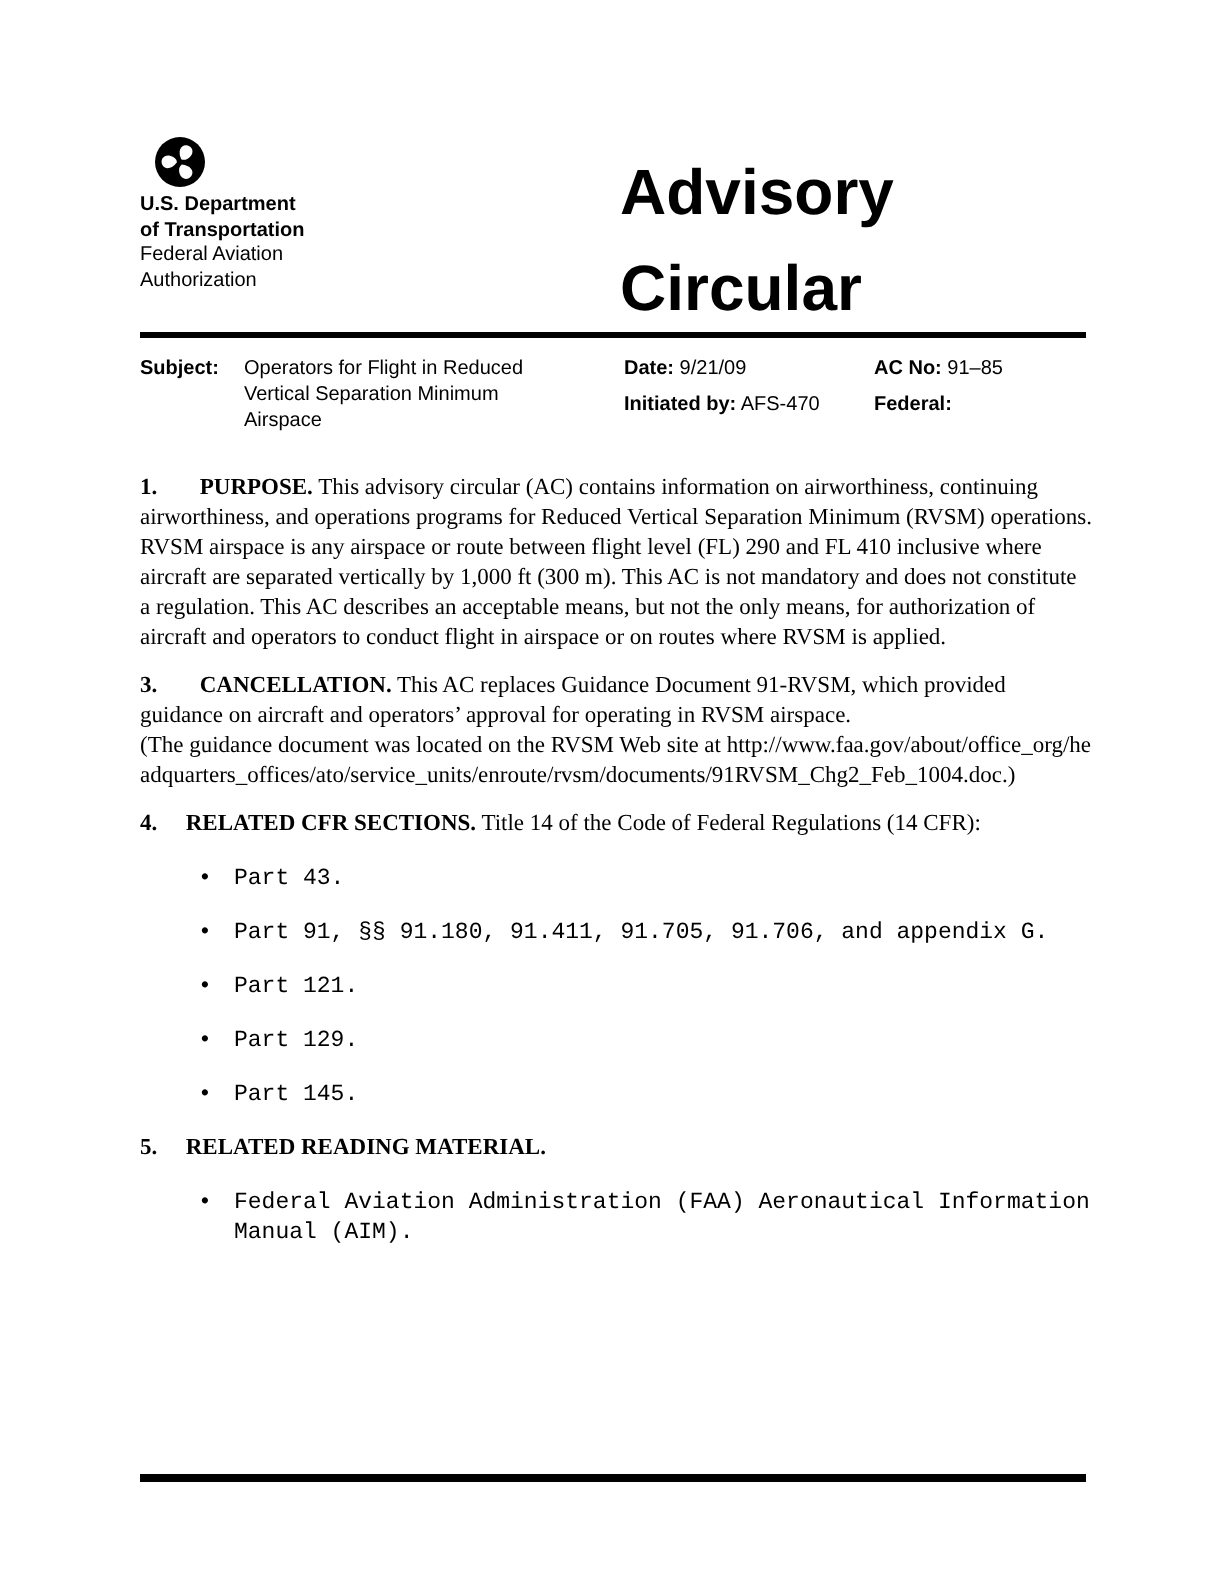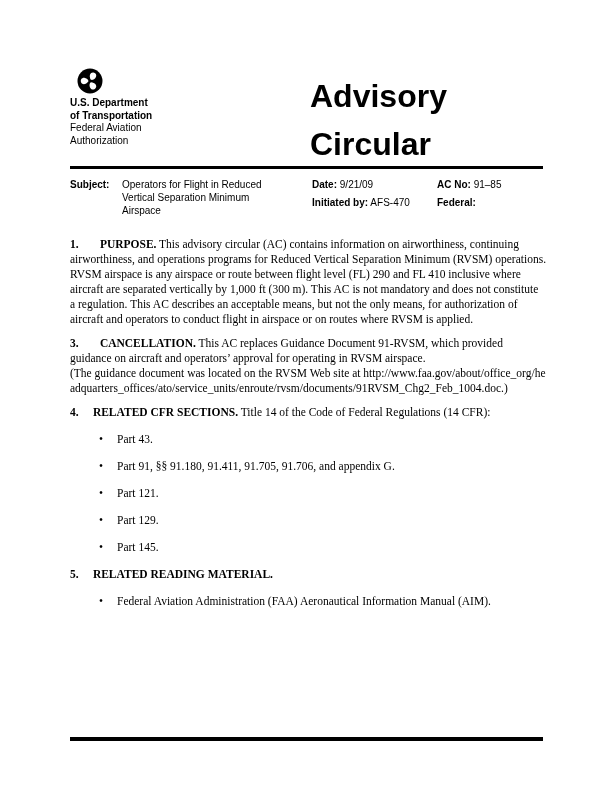--- a/index.html
+++ b/index.html
@@ -47,21 +47,21 @@
     position:absolute; top:237px; left:70px; width:476px;
     font-size:11.5px; line-height:15px;
     text-align:left;
   }
   .sec { margin:0 0 9px 0; }
   .sec.tight { margin-bottom:0; }
   .sec-num { display:inline-block; width:27px; font-weight:bold; }
   .sec-num.narrow { width:20px; }
   .sec-head { font-weight:bold; }
   .note-block { display:block; word-break:break-all; }
-  ul.bullets { margin:12px 0 0 0; padding:0; list-style:none; }
+  ul.bullets { margin:12px 0 0 0; padding:0; list-style:none;font-family:Liberation Mono, monospace; }
   ul.bullets li { position:relative; margin:0 0 12px 0; padding-left:47px; }
   ul.bullets li::before { content:"\2022"; position:absolute; left:29px; top:0; }
 </style>
 </head>
 <body>
 
 <div class="page">
 
   <div class="agency-block">
     <svg class="logo" width="26" height="26" viewBox="0 0 26 26" aria-hidden="true">

